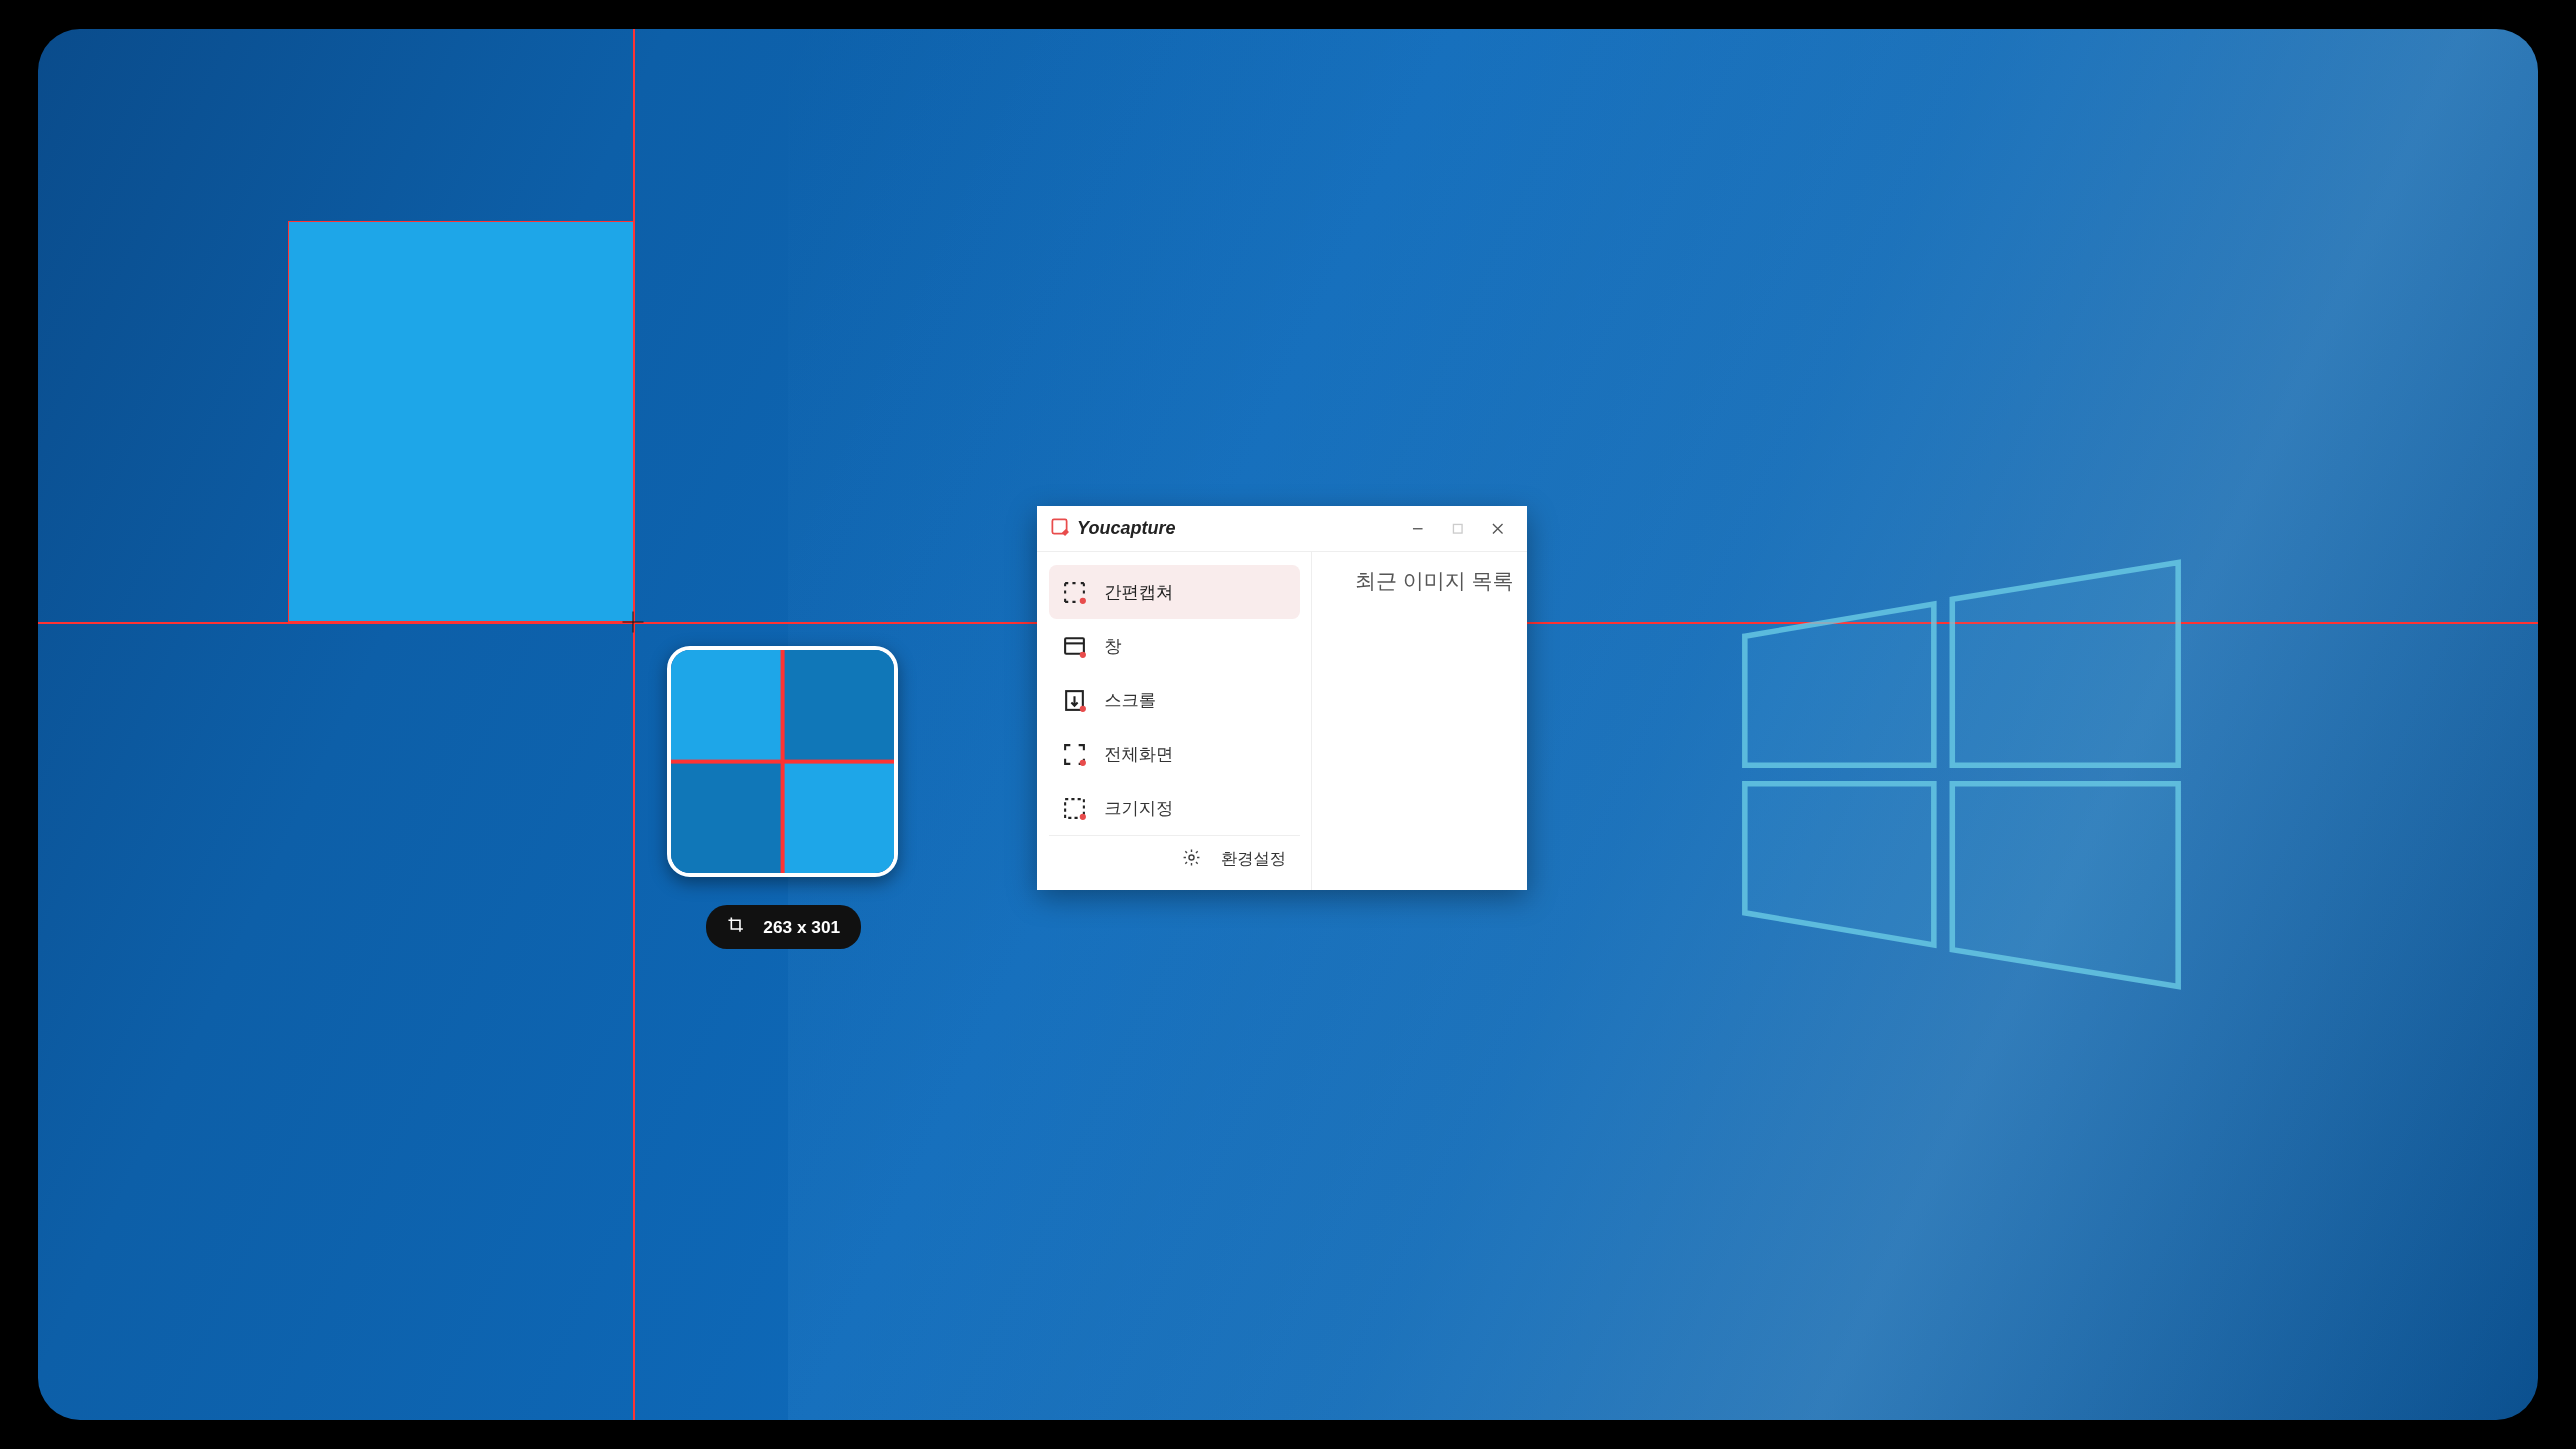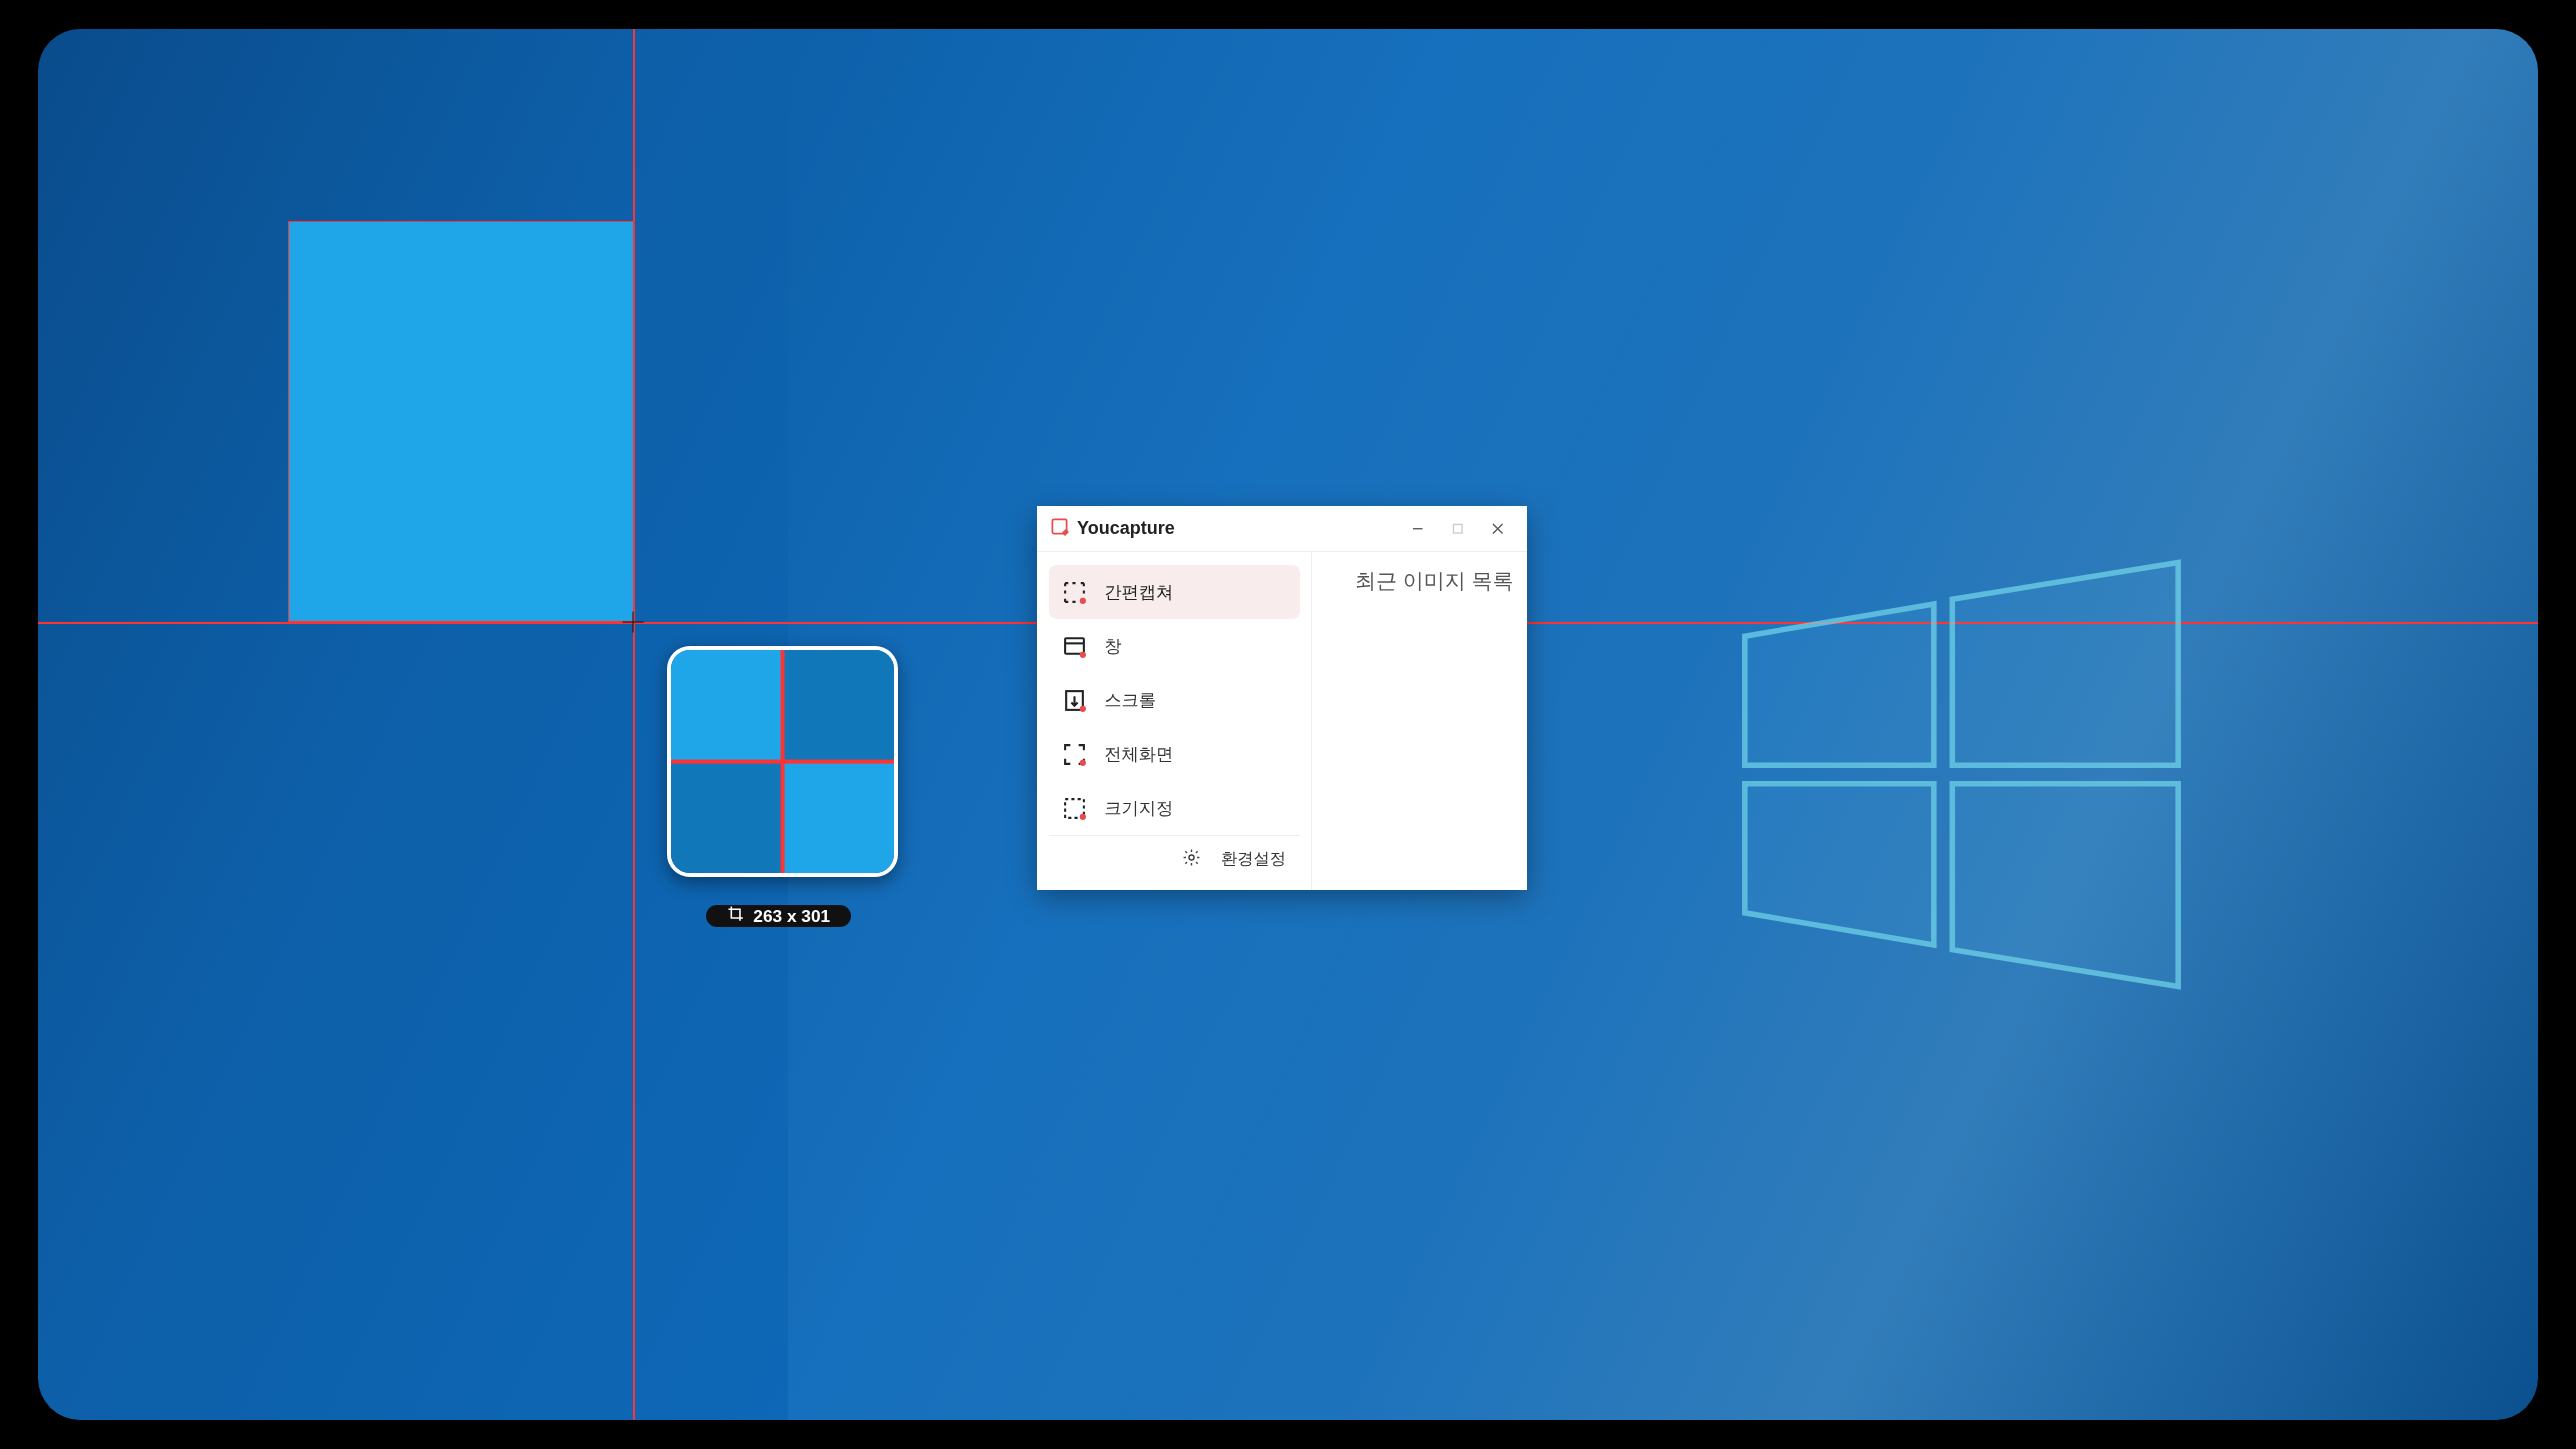--- a/index.html
+++ b/index.html
@@ -98,24 +98,24 @@
 .magnifier .mag-v { position: absolute; top:0; bottom:0; left:50%; width:4.8px; background:#ff3333; transform:translateX(-50%);}
 
 
 .size-badge {
   position: absolute;
   left: 668px;
   top: 876px;
   background: #111;
   color: #fff;
   border-radius: 21px;
-  padding: 0 21px;
-  display: flex;
-  align-items: center;
-  gap: 9px;
+  padding: 11px 21px;
+  display: flex;
+  align-items: center;
+  gap: 19px;
   font-size: 17.3px;
   font-weight: 600;
 }
 .size-badge svg { width: 17.3px; height: 17.3px; }
 
 
 .winlogo {
   position: absolute;
   right: 346px;
   top: 515px;
@@ -138,20 +138,21 @@
   font-size: 17.3px;
   color: #222;
 }
 .titlebar {
   height: 46px;
   display: flex;
   align-items: center;
   justify-content: space-between;
   padding: 0 9.6px 0 13.4px;
   border-bottom: 1px solid #eee;
+  font-style: italic;
 }
 .titlebar-left {
   display: flex;
   align-items: center;
   gap: 7.7px;
   font-weight: 700;
   font-size: 18px;
   color: #222;
 }
 .titlebar-left svg { width: 19px; height: 19px; }

